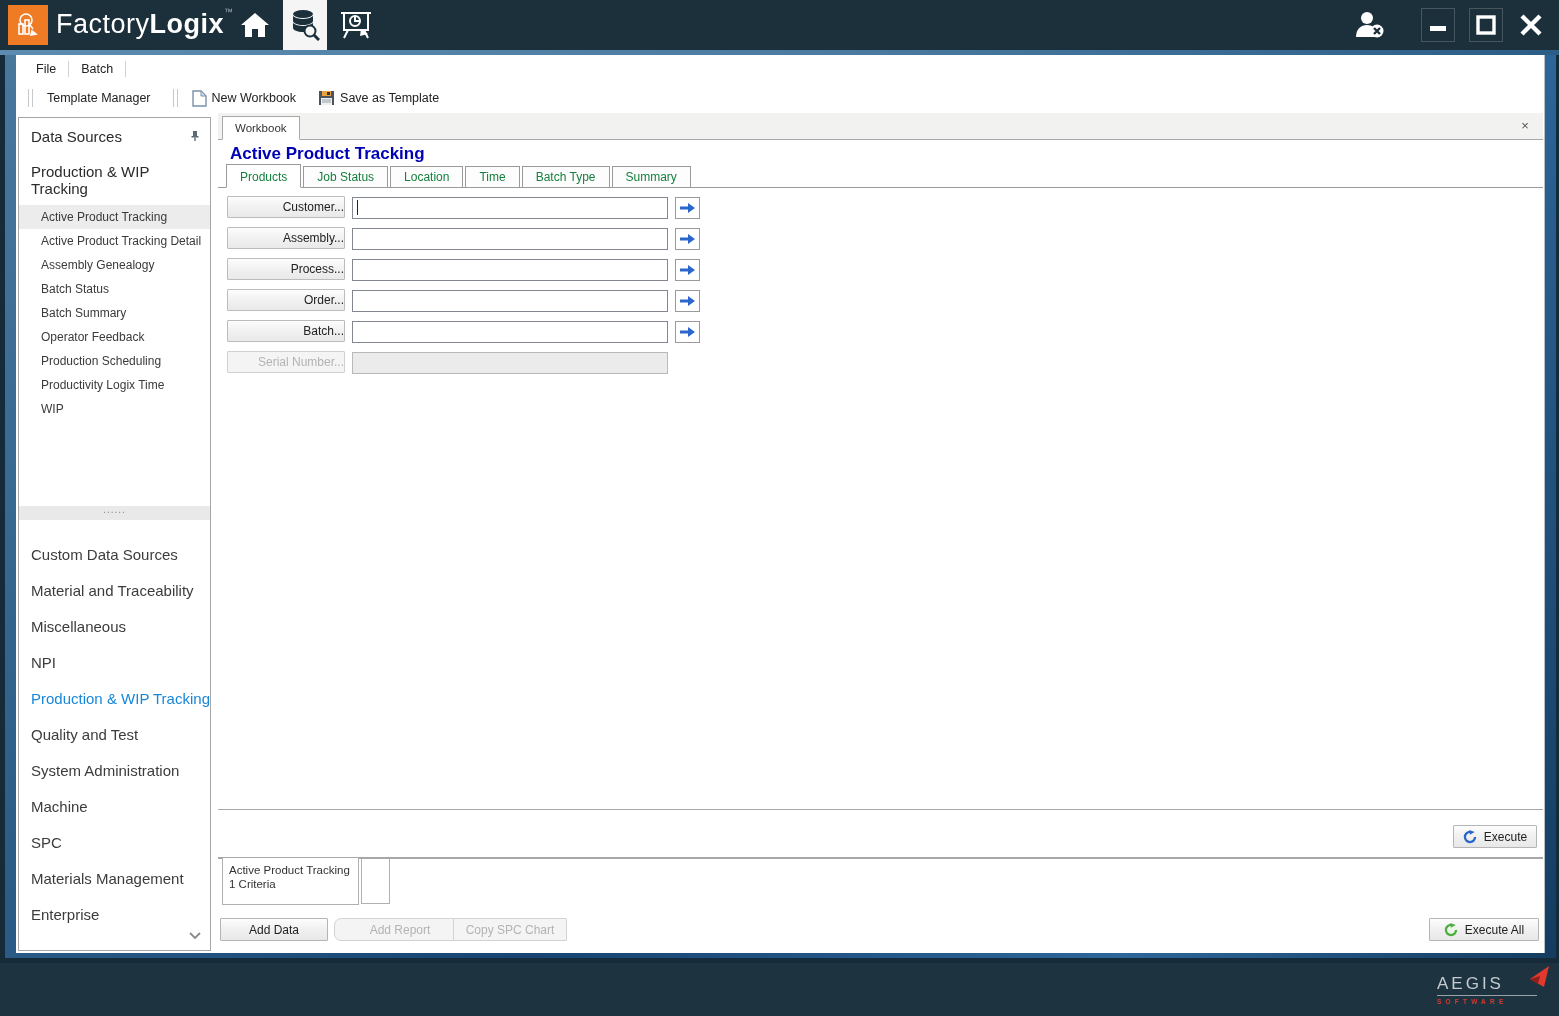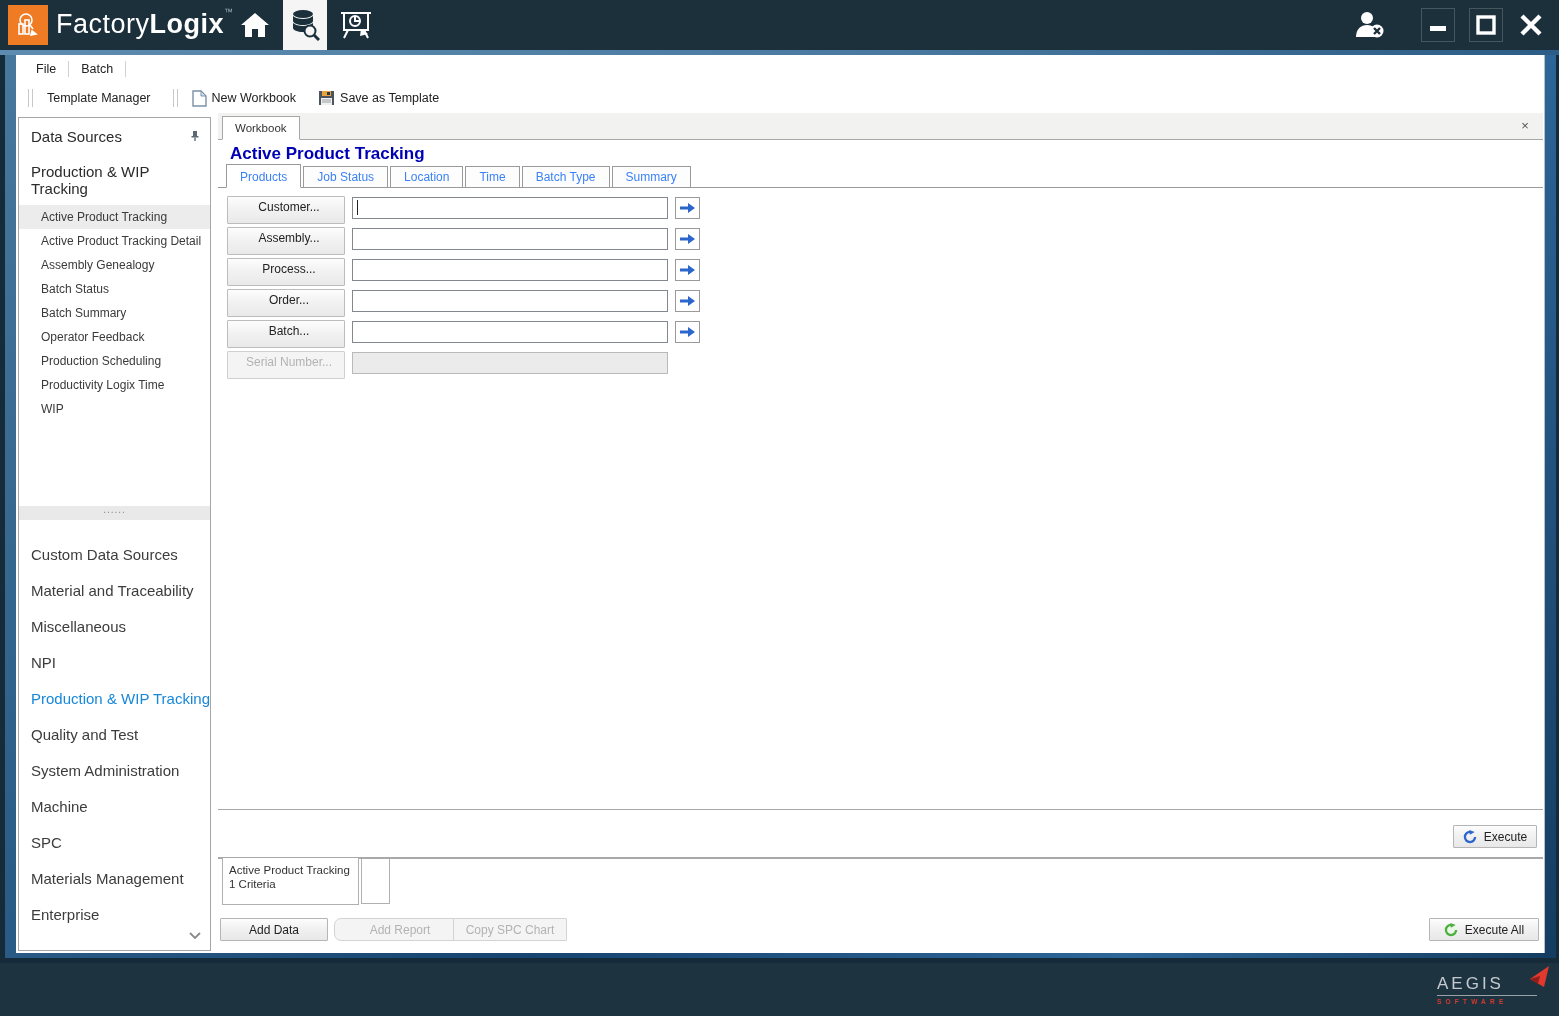--- a/index.html
+++ b/index.html
@@ -56,27 +56,27 @@
   .wb { position:absolute; left:202px; top:58px; width:1325px; height:838px; }
   .wb-tabstrip { position:relative; height:27px; background:#f2f2f1; border-bottom:1px solid #a8a8a8; display:flex; align-items:flex-end; padding-left:4px; }
   .wb-tab { background:#fff; border:1px solid #a8a8a8; border-bottom:1px solid #fff; margin-bottom:-1px;
     padding:5px 12px 5px 12px; font-size:11.5px; color:#333; cursor:pointer; }
   .wb-close { position:absolute; right:10px; top:5px; font-size:13px; color:#555; cursor:pointer; width:16px; text-align:center; }
   .wb-body { position:relative; background:#fff; height:811px; }
   .wb-title { position:absolute; left:12px; top:4px; font-size:17px; font-weight:700; color:var(--title_blue,#0000b4); }
   .subtabs { position:absolute; left:0; right:0; top:26px; height:22px; display:flex; align-items:flex-end;
     border-bottom:1px solid #9a9a9a; padding-left:8px; }
   .subtab { border:1px solid #9a9a9a; border-bottom:1px solid #9a9a9a; margin-bottom:-1px; margin-right:2px;
-    padding:3px 13px; font-size:12px; color:#3b82f6; background:#fdfdfd; cursor:pointer; white-space:nowrap; }
+    padding:3px 13px; font-size:12px; color:#15803d; background:#fdfdfd; cursor:pointer; white-space:nowrap; }
   .subtab.active { background:#fff; border-bottom:1px solid #fff; padding-top:5px; }
   .criteria { position:absolute; left:0; right:0; top:48px; height:622px; border-bottom:1px solid #a8a8a8; }
   .filter-row { position:absolute; left:0; height:23px; }
-  .filter-btn { position:absolute; left:9px; width:118px; height:28px;
+  .filter-btn { position:absolute; left:9px; width:118px; height:22px;
     background:linear-gradient(#fdfdfd,#f2f2f2 45%,#e9e9e9); border:1px solid #bcbcbc;
-    font-size:12px; color:#222; text-align:center; line-height:21px; cursor:pointer; border-radius:1px;padding-left:6px; }
+    font-size:12px; color:#222; text-align:right; line-height:21px; cursor:pointer; border-radius:1px;padding-left:6px; }
   .filter-input { position:absolute; left:134px; width:316px; height:22px; top:1px;
     border:1px solid #828790; background:#fff; font-size:12px; padding:0 4px;
     font-family:"Liberation Sans","DejaVu Sans",sans-serif; }
   .caret { position:absolute; left:139px; top:4px; width:1px; height:15px; background:#222; }
   .arrow-btn { position:absolute; left:457px; top:1px; width:25px; height:22px;
     background:#fff; border:1px solid #9a9a9a; display:flex; align-items:center; justify-content:center; cursor:pointer; }
   .filter-row.disabled .filter-btn { color:#b3b3b3; background:#f4f4f4; border-color:#d0d0d0; cursor:default; }
   .filter-row.disabled .filter-input { background:#ebebeb; border-color:#b9b9b9; }
   .execbar { position:absolute; left:0; right:0; top:670px; height:48px; border-bottom:1px solid #a8a8a8; }
   .btn { background:linear-gradient(#fdfdfd,#f1f1f1 45%,#e8e8e8); border:1px solid #b5b5b5;

